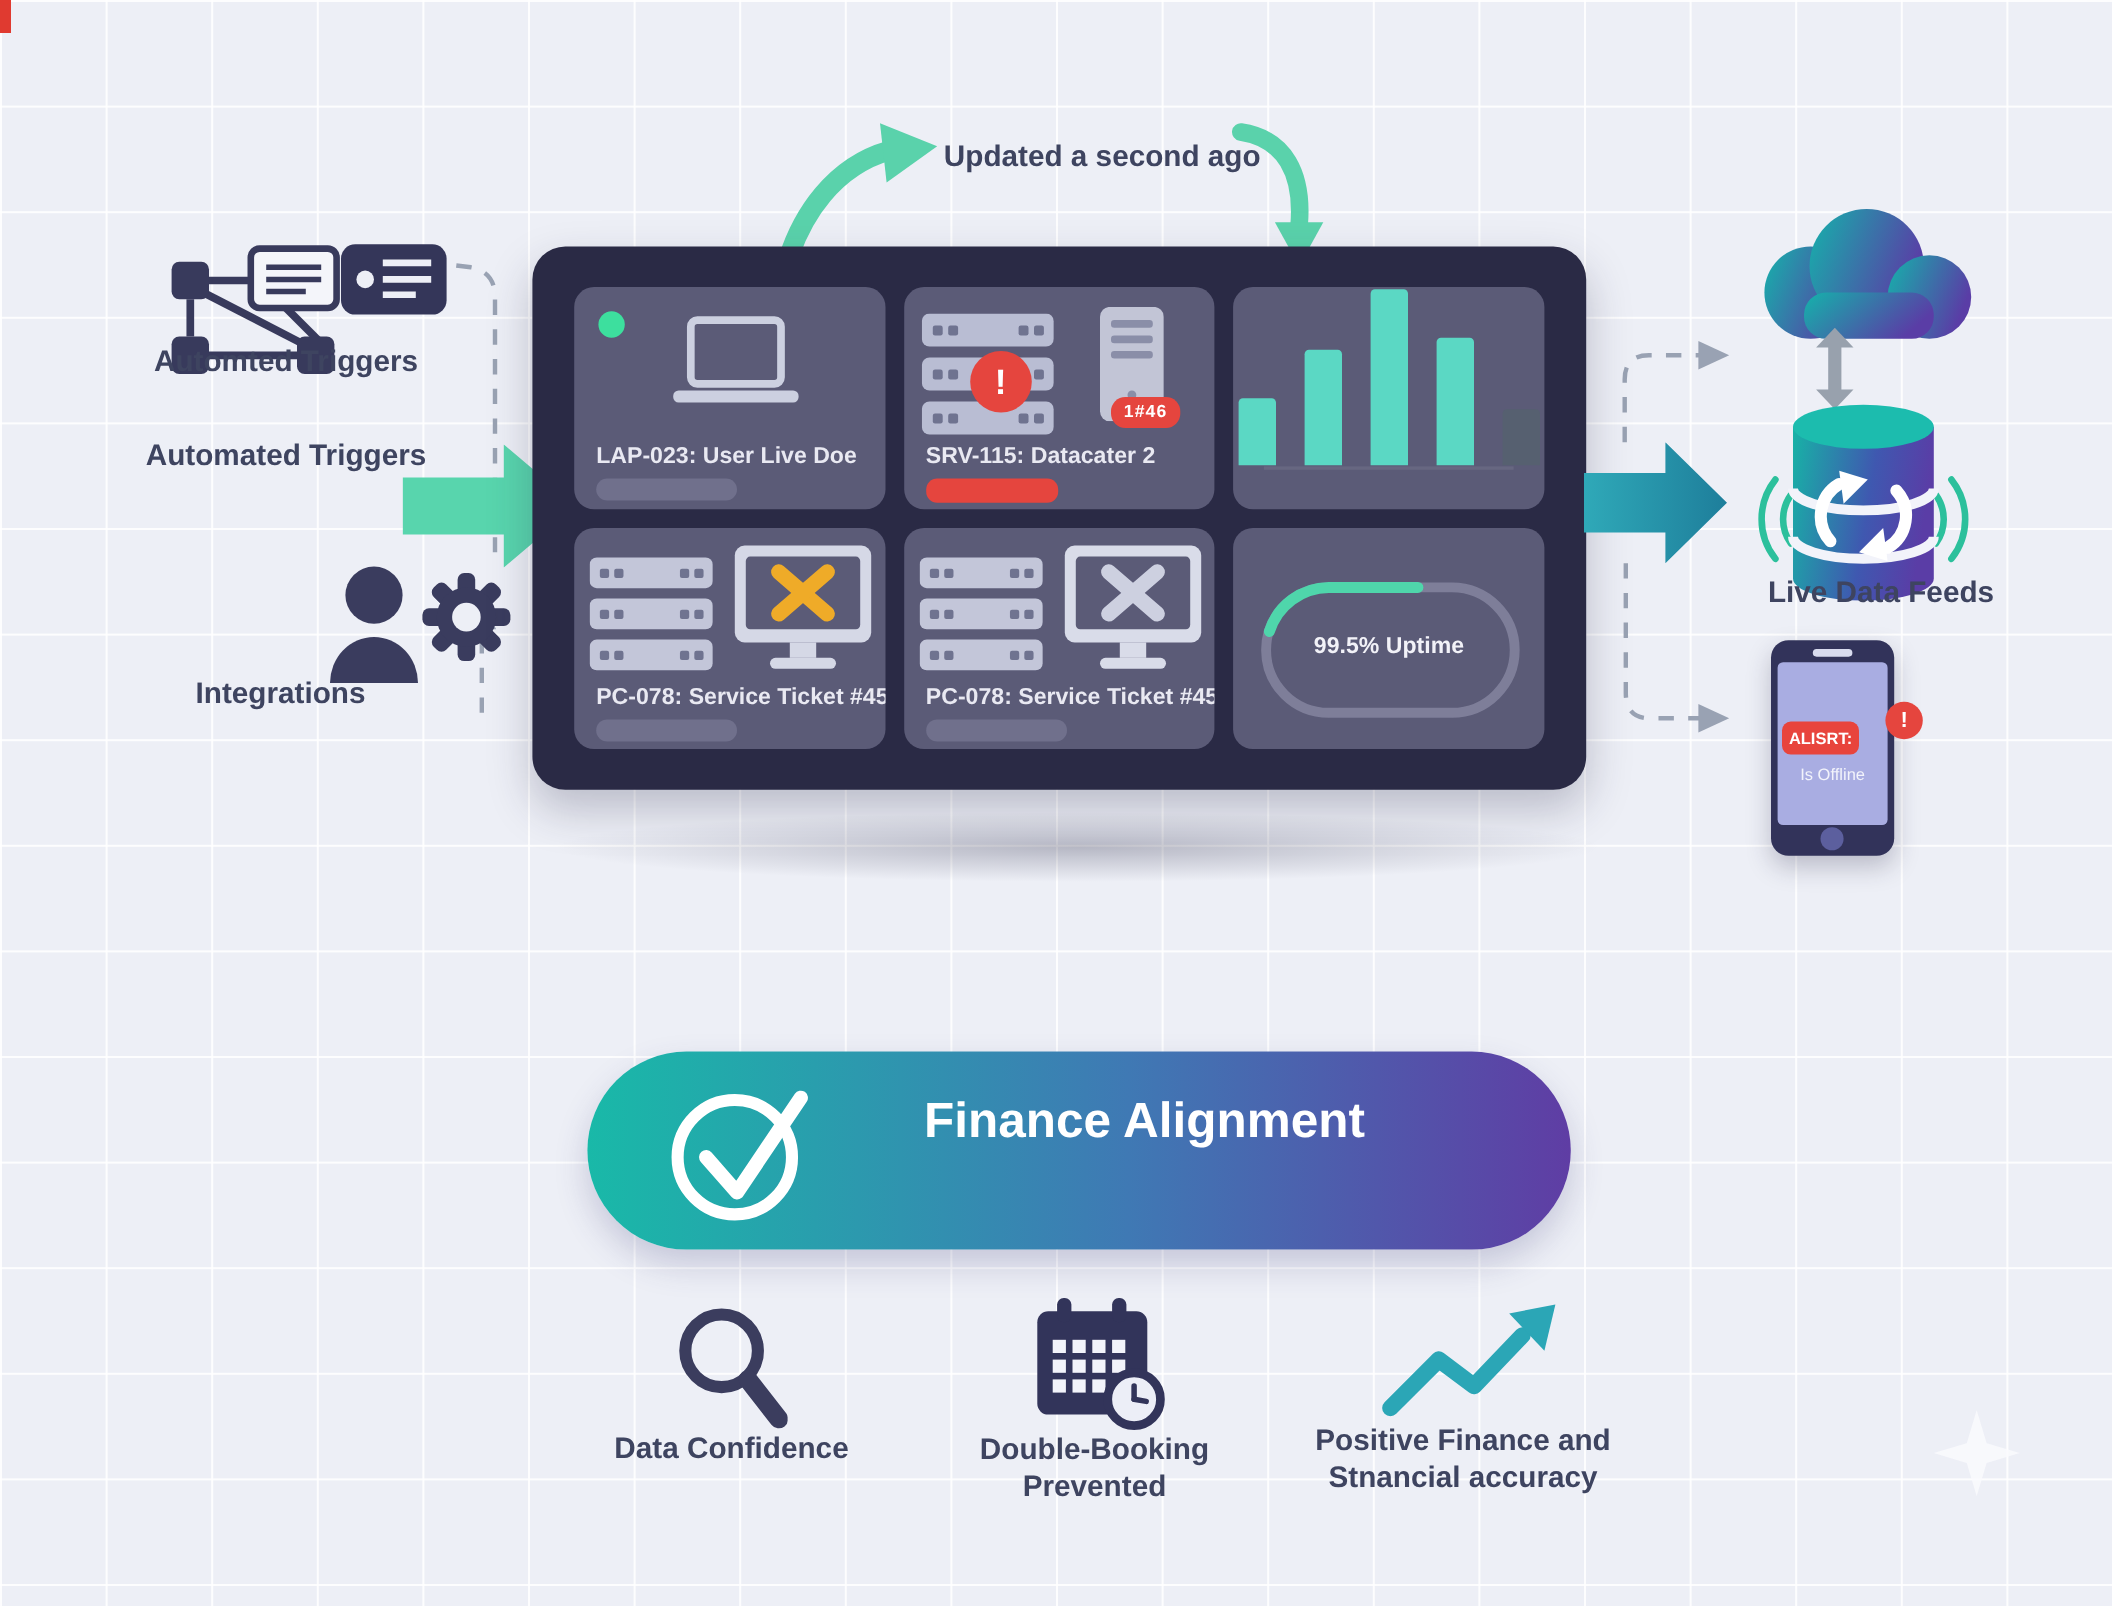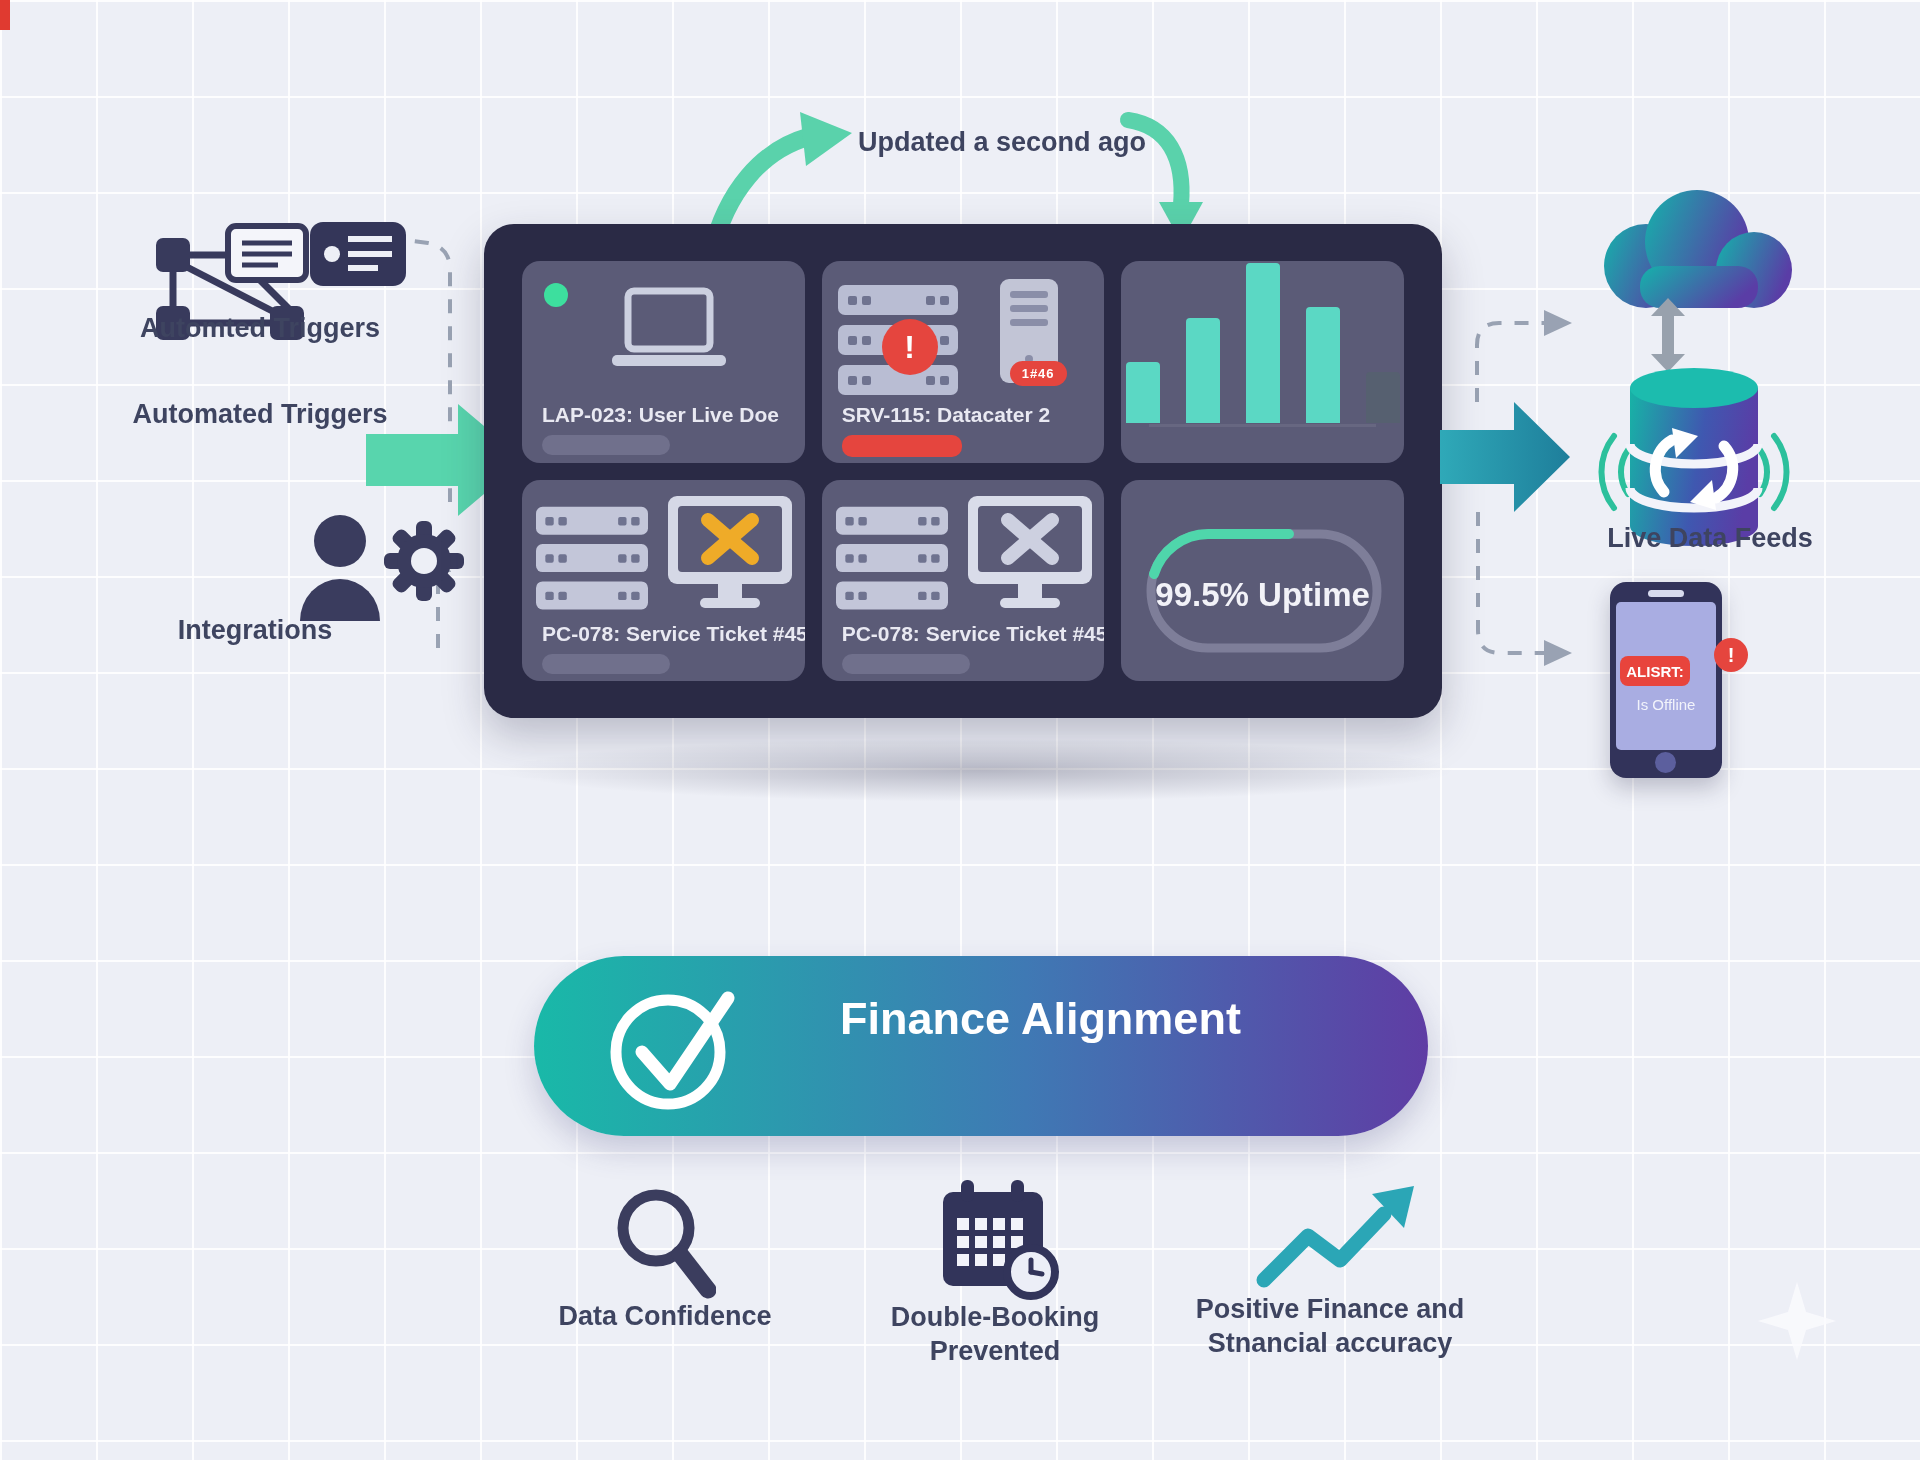--- a/index.html
+++ b/index.html
@@ -20,30 +20,30 @@
              border-radius:30px;box-shadow:0 18px 40px rgba(40,40,70,.25);
              display:grid;grid-template-columns:repeat(3,1fr);grid-template-rows:1fr 1fr;
              gap:17px;padding:37px 38px;box-sizing:border-box;}
   .tile{position:relative;background:#5b5b77;border-radius:18px;overflow:hidden;}
   .status-dot{position:absolute;left:22px;top:22px;width:24px;height:24px;border-radius:50%;background:#3ddf9e;}
   .tile-label{position:absolute;left:20px;top:142px;color:#e9e9f2;font-size:21px;font-weight:bold;white-space:nowrap;}
   .tile-pill{position:absolute;left:20px;top:174px;width:128px;height:20px;border-radius:10px;background:#70708c;}
   .tile-pill.red{background:#e5453e;width:120px;height:22px;}
   .alert-badge{position:absolute;display:flex;align-items:center;justify-content:center;
                background:#e5453e;border-radius:50%;color:#fff;font-weight:bold;}
-  .mini-badge{position:absolute;left:188px;top:100px;background:#e5453e;color:#fff;font-size:13px;
+  .mini-badge{position:absolute;left:188px;top:100px;background:#e5453e;color:#fff;font-size:16px;
               font-weight:bold;padding:5px 12px;border-radius:13px;letter-spacing:1px;}
   .chart-wrap{position:absolute;left:0;right:0;bottom:40px;display:flex;align-items:flex-end;
               justify-content:center;gap:26px;height:166px;}
   .bar{width:34px;border-radius:4px 4px 0 0;}
   .bar.mint{background:#5bd8c4;}
   .bar.gray{background:#566070;}
   .chart-base{position:absolute;left:28px;right:28px;bottom:36px;height:3px;background:rgba(255,255,255,.08);}
   .uptime-text{position:absolute;left:0;right:0;top:96px;text-align:center;color:#f2f2f8;
-               font-size:33px;font-weight:bold;}
+               font-size:21px;font-weight:bold;}
 
   
   .phone{position:absolute;left:1610px;top:582px;width:112px;height:196px;background:#32335a;
          border-radius:16px;box-shadow:0 10px 22px rgba(40,40,70,.25);}
   .phone-screen{position:absolute;left:6px;right:6px;top:20px;bottom:28px;background:#a9ade2;border-radius:5px;}
   .phone-speaker{position:absolute;left:38px;top:8px;width:36px;height:7px;border-radius:4px;background:#d8dbee;}
   .phone-home{position:absolute;left:45px;bottom:5px;width:21px;height:21px;border-radius:50%;background:#5c5f9e;}
   .phone-alert{position:absolute;left:10px;top:74px;width:70px;height:30px;background:#e8443c;border-radius:8px;
                color:#fff;font-size:15px;font-weight:bold;display:flex;align-items:center;justify-content:center;}
   .phone-status{position:absolute;left:0;right:0;top:114px;text-align:center;color:#f2f3fb;

